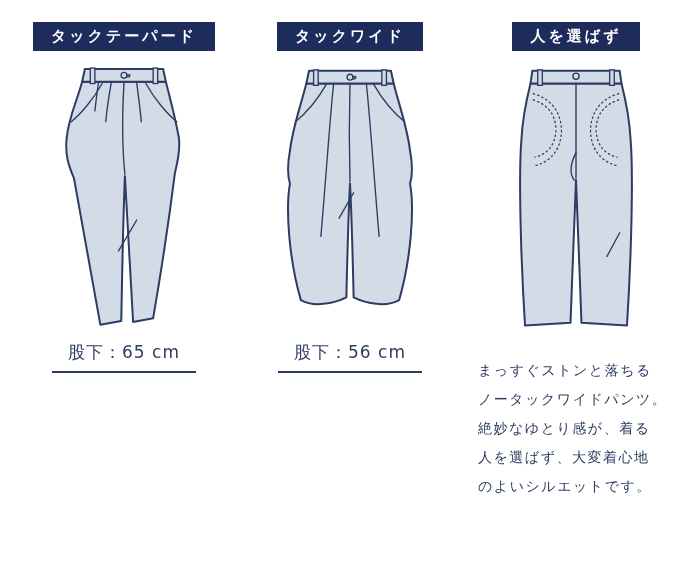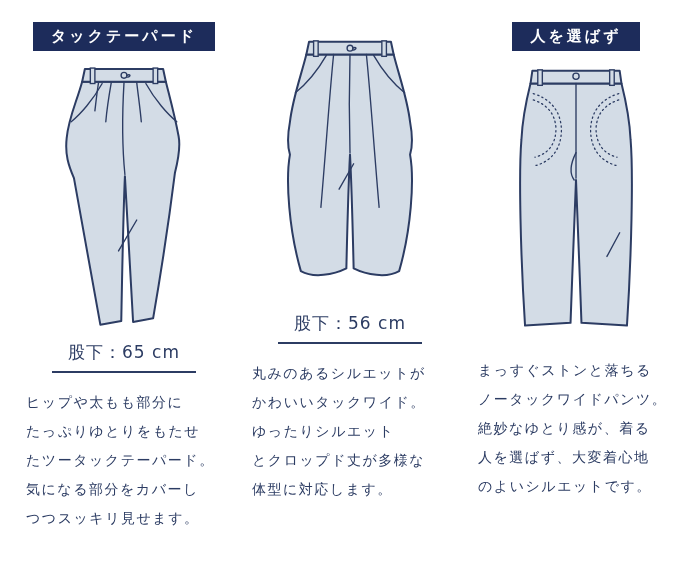--- a/index.html
+++ b/index.html
@@ -113,28 +113,24 @@
         <path class="detail" d="M76,22 C66,40 52,56 42,64"></path>
         <path class="detail" d="M124,22 C134,40 148,56 158,64"></path>
         <path class="detail" d="M94,206 L114,172"></path>
         <rect class="loop" x="63" y="5" width="5" height="17"></rect>
         <rect class="loop" x="132" y="5" width="5" height="17"></rect>
         <circle class="detail" cx="100" cy="13" r="3.2"></circle>
         <path class="detail" d="M103,13 C107,11 108,14 104,15"></path>
       </g>
     </svg>
     <div class="inseam">股下：65 cm</div>
-    <p class="description">ヒップや太もも部分に
-たっぷりゆとりをもたせ
-たツータックテーパード。
-気になる部分をカバーし
-つつスッキリ見せます。</p>
   </div>
 
   <div class="column">
+    <div class="header">タックワイド</div>
     <svg class="illustration" viewBox="0 0 200 300" aria-hidden="true">
       <g>
         <path class="outline" d="M52,22 C46,46 37,70 34,96 C31,112 31,122 34,132
              C29,160 33,215 46,260 C60,268 82,264 96,257
              C97,215 98,170 100,132 C102,170 103,215 104,257
              C118,264 140,268 154,260 C167,215 171,160 166,132
              C169,122 169,112 166,96 C163,70 154,46 148,22 Z"></path>
         <path class="outline" d="M55,8 L145,8 L148,22 L52,22 Z"></path>
       </g>
       <g>
@@ -144,25 +140,20 @@
         <path class="detail" d="M74,23 C63,42 50,56 40,64"></path>
         <path class="detail" d="M126,23 C137,42 150,56 160,64"></path>
         <path class="detail" d="M88,170 L104,142"></path>
         <rect class="loop" x="60" y="7" width="5" height="17"></rect>
         <rect class="loop" x="135" y="7" width="5" height="17"></rect>
         <circle class="detail" cx="100" cy="15" r="3.2"></circle>
         <path class="detail" d="M103,15 C107,13 108,16 104,17"></path>
       </g>
     </svg>
     <div class="inseam">股下：56 cm</div>
-    <p class="description">丸みのあるシルエットが
-かわいいタックワイド。
-ゆったりシルエット
-とクロップド丈が多様な
-体型に対応します。</p>
   </div>
 
   <div class="column">
     <div class="header">人を選ばず</div>
     <svg class="illustration" viewBox="0 0 200 300" aria-hidden="true">
       <g>
         <path class="outline" d="M50,22 C45,42 41,62 40,84 C37,120 39,210 44,288 L94,285
              C96,232 98,172 100,128 C102,172 104,232 106,285 L156,288
              C161,210 163,120 160,84 C159,62 155,42 150,22 Z"></path>
         <path class="outline" d="M52,8 L148,8 L150,22 L50,22 Z"></path>

